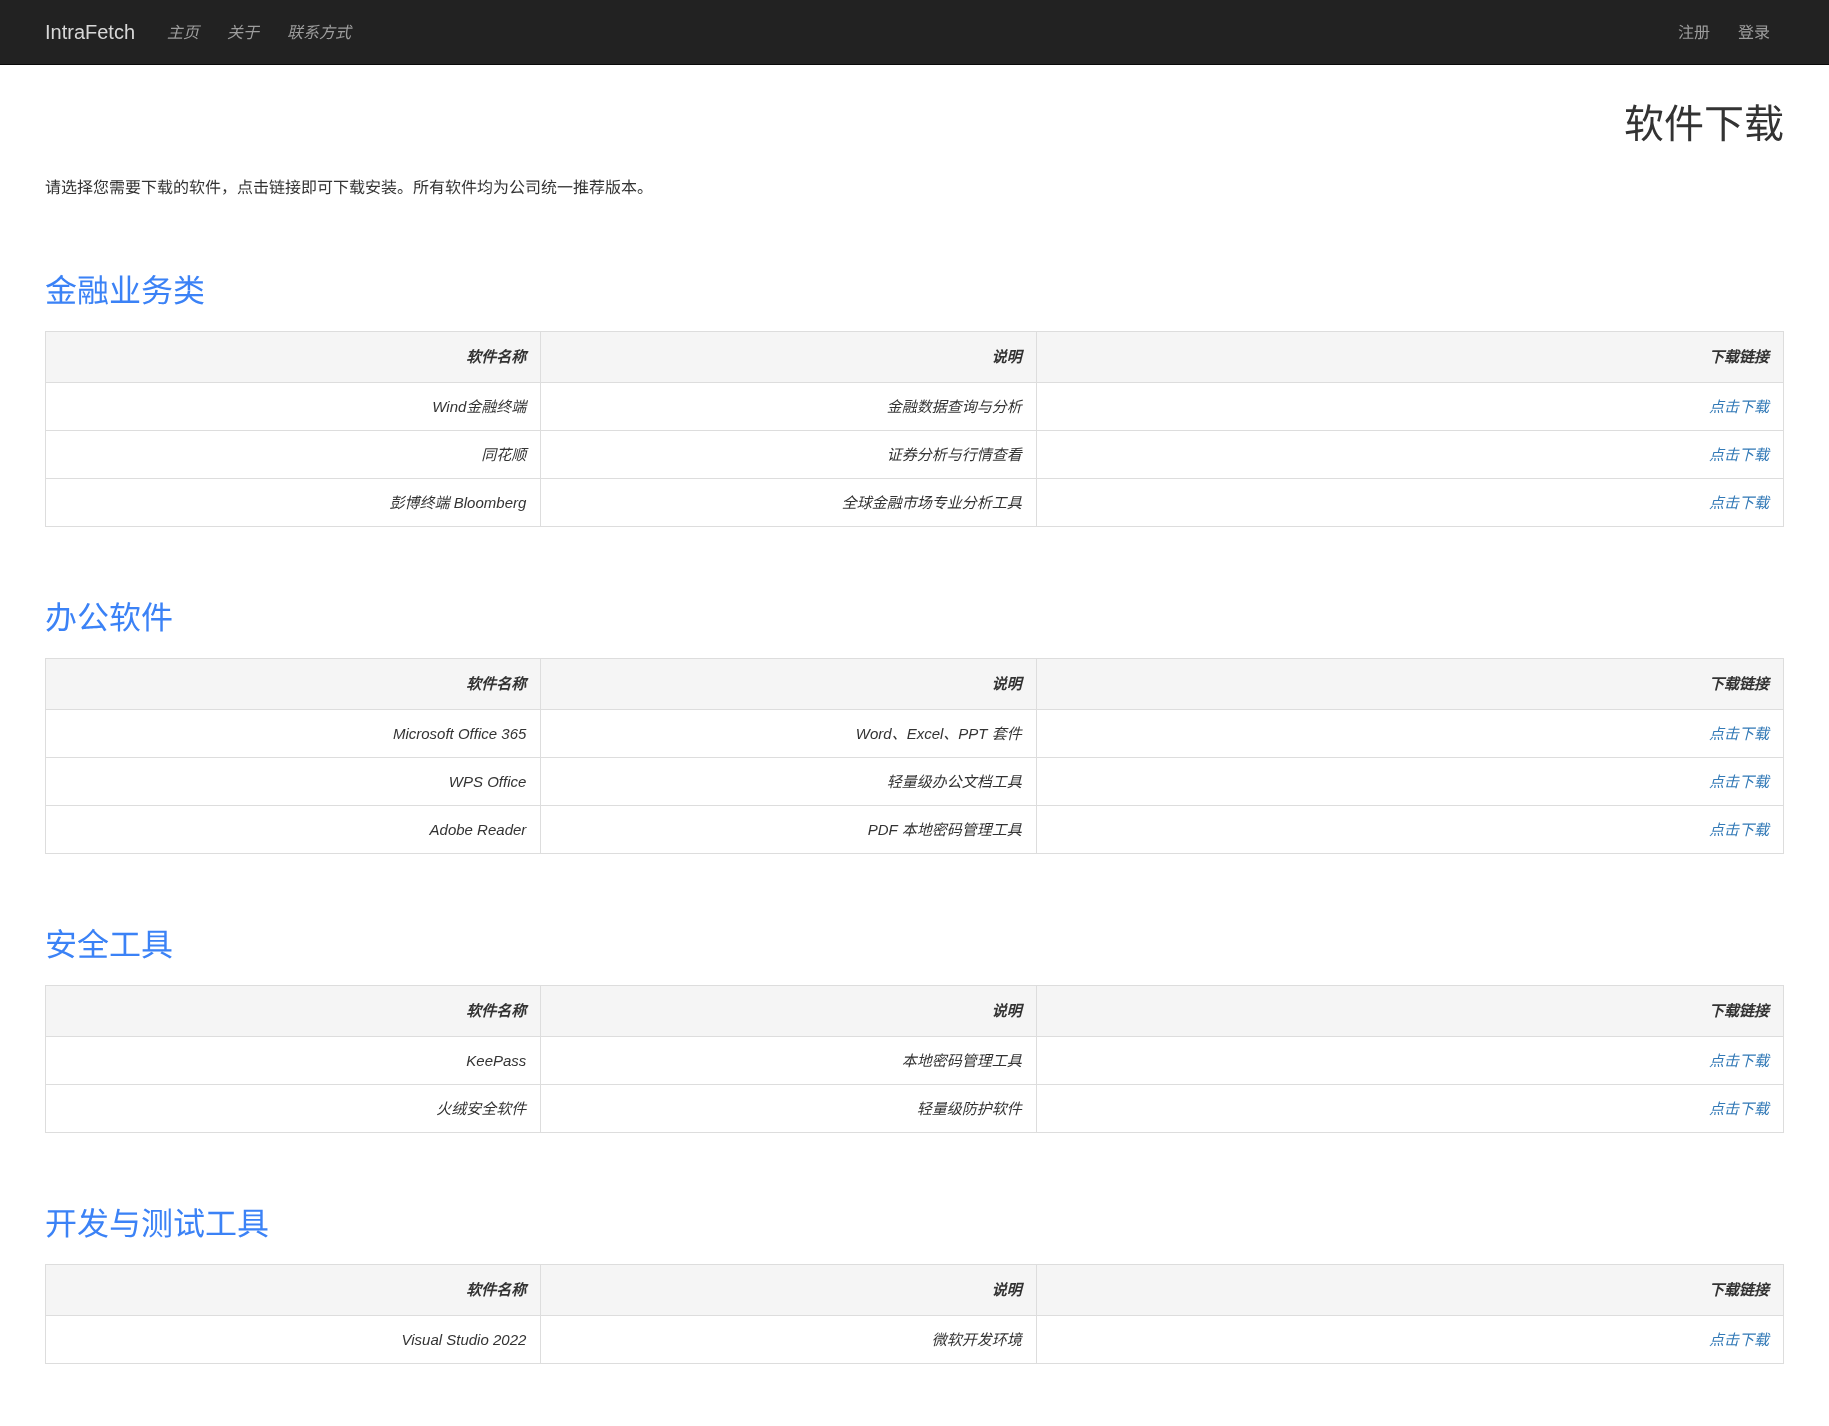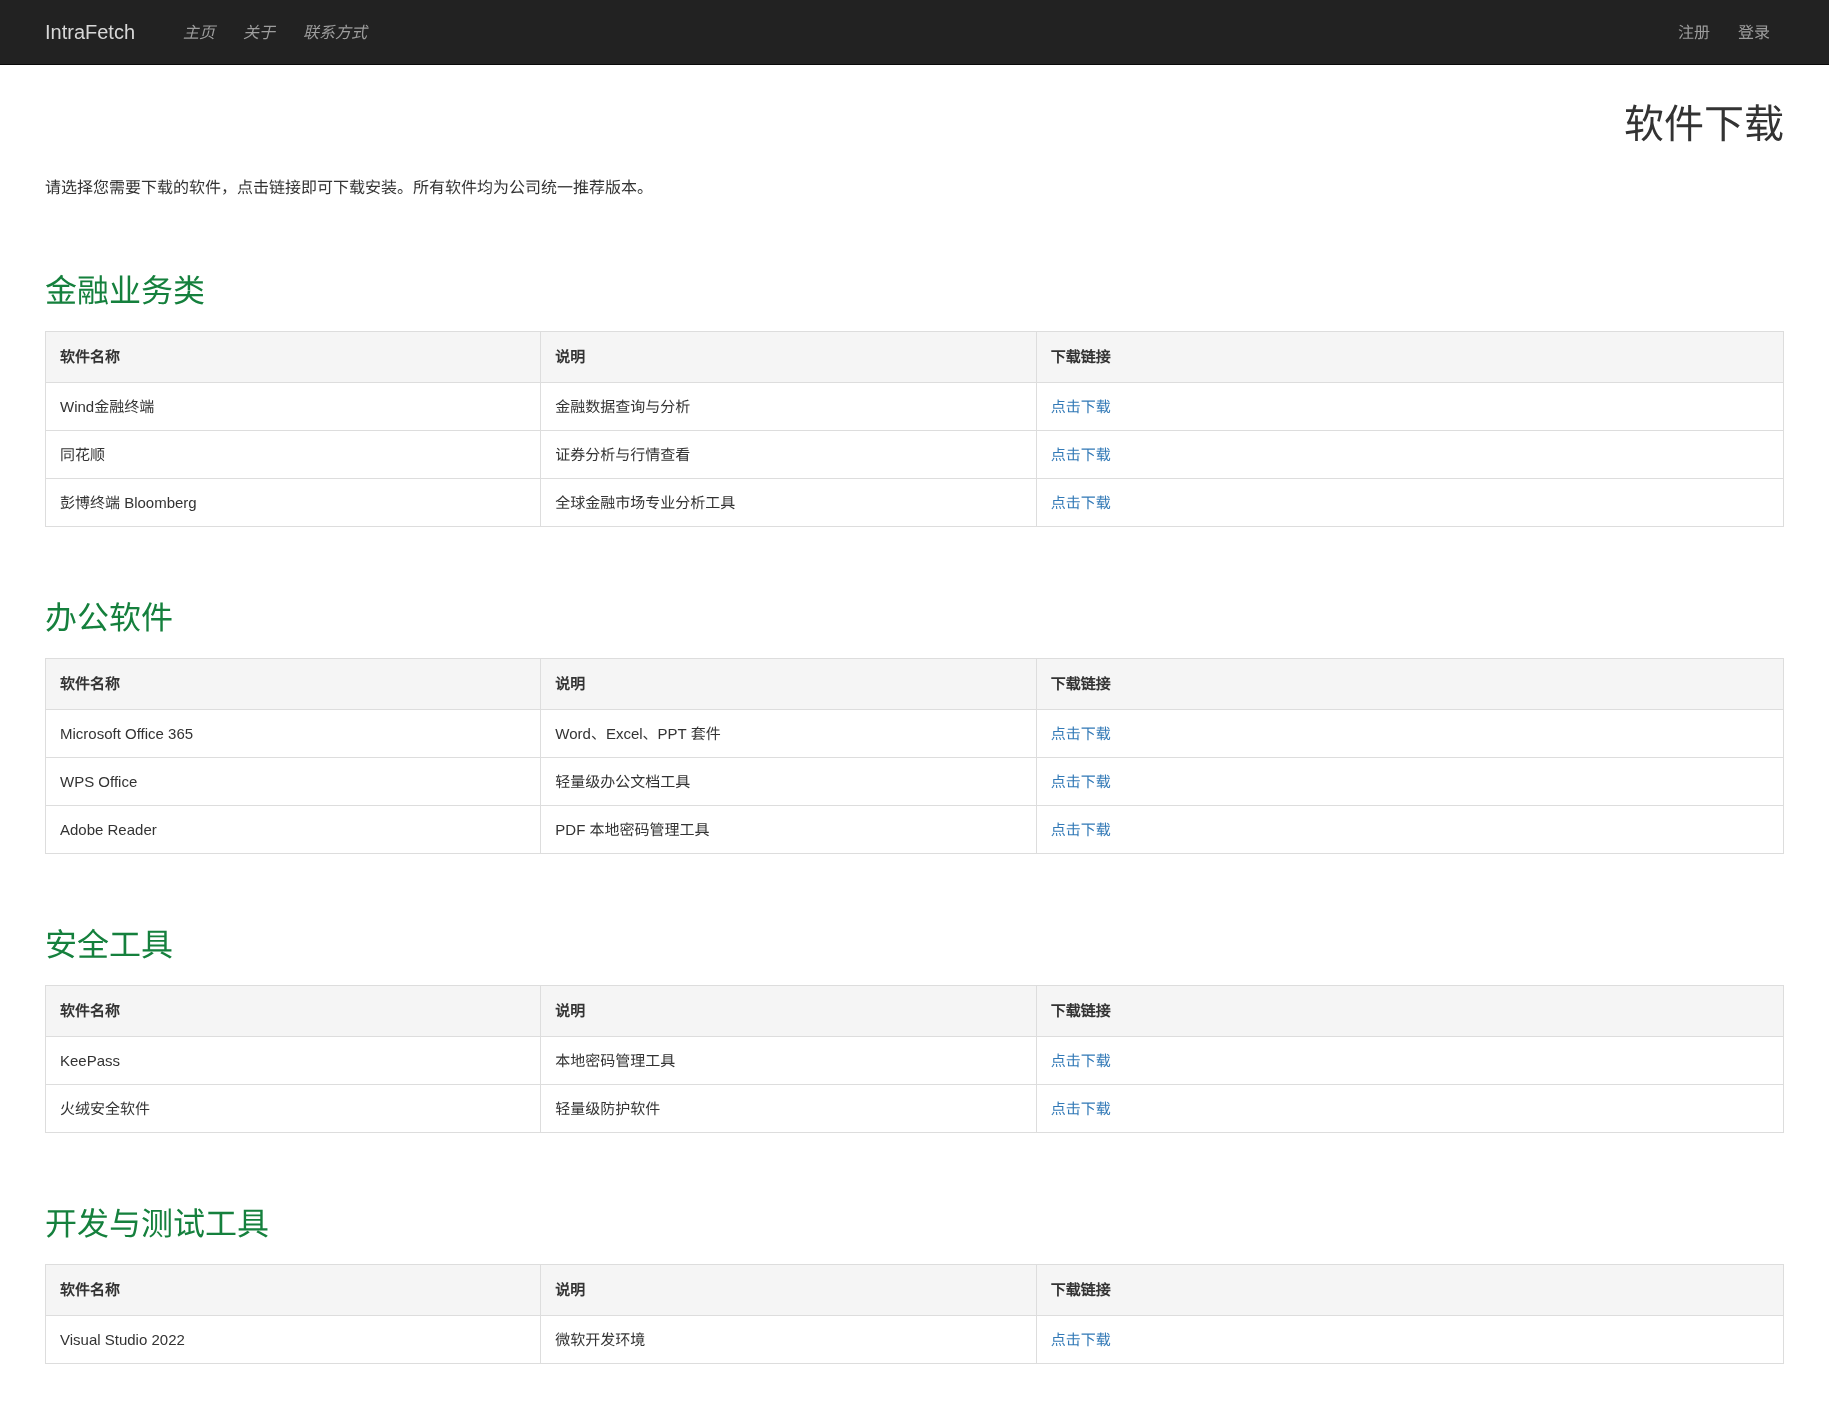--- a/index.html
+++ b/index.html
@@ -11,21 +11,20 @@
   }
 
   
   .navbar {
     height: 65px;
     background: #222222;
     border-bottom: 1px solid #090909;
     display: flex;
     align-items: center;
     padding: 0 45px;
-    gap: 16px;
   }
   .navbar .brand {
     color: #d8d8d8;
     font-size: 20px;
     text-decoration: none;
     margin-right: 18px;
     cursor: pointer;
   }
   .nav-left { display: flex; align-items: center; font-style: italic; }
   .nav-right { margin-left: auto; display: flex; align-items: center; }
@@ -50,40 +49,41 @@
     text-align: right;
   }
   p.page-intro {
     font-size: 16px;
     line-height: 24px;
     color: #333333;
   }
   h2.section-heading {
     font-size: 32px;
     font-weight: 500;
-    color: #15803d;
+    color: #3b82f6;
     margin-top: 70px;
     margin-bottom: 18px;
     line-height: 43px;
   }
 
   
   table.software-table {
     width: 100%;
     border-collapse: collapse;
     border: 1px solid #dddddd;
     font-size: 15px;
   }
   table.software-table col.c1 { width: 28.5%; }
   table.software-table col.c2 { width: 28.5%; }
   table.software-table col.c3 { width: 43%; }
   table.software-table th, table.software-table td {
     border: 1px solid #dddddd;
-    text-align: left;
+    text-align: right;
     vertical-align: middle;
+    font-style: italic;
   }
   table.software-table th {
     background: #f5f5f5;
     font-weight: bold;
     padding: 15px 14px;
     line-height: 20px;
     color: #333333;
   }
   table.software-table td {
     padding: 13px 14px;

